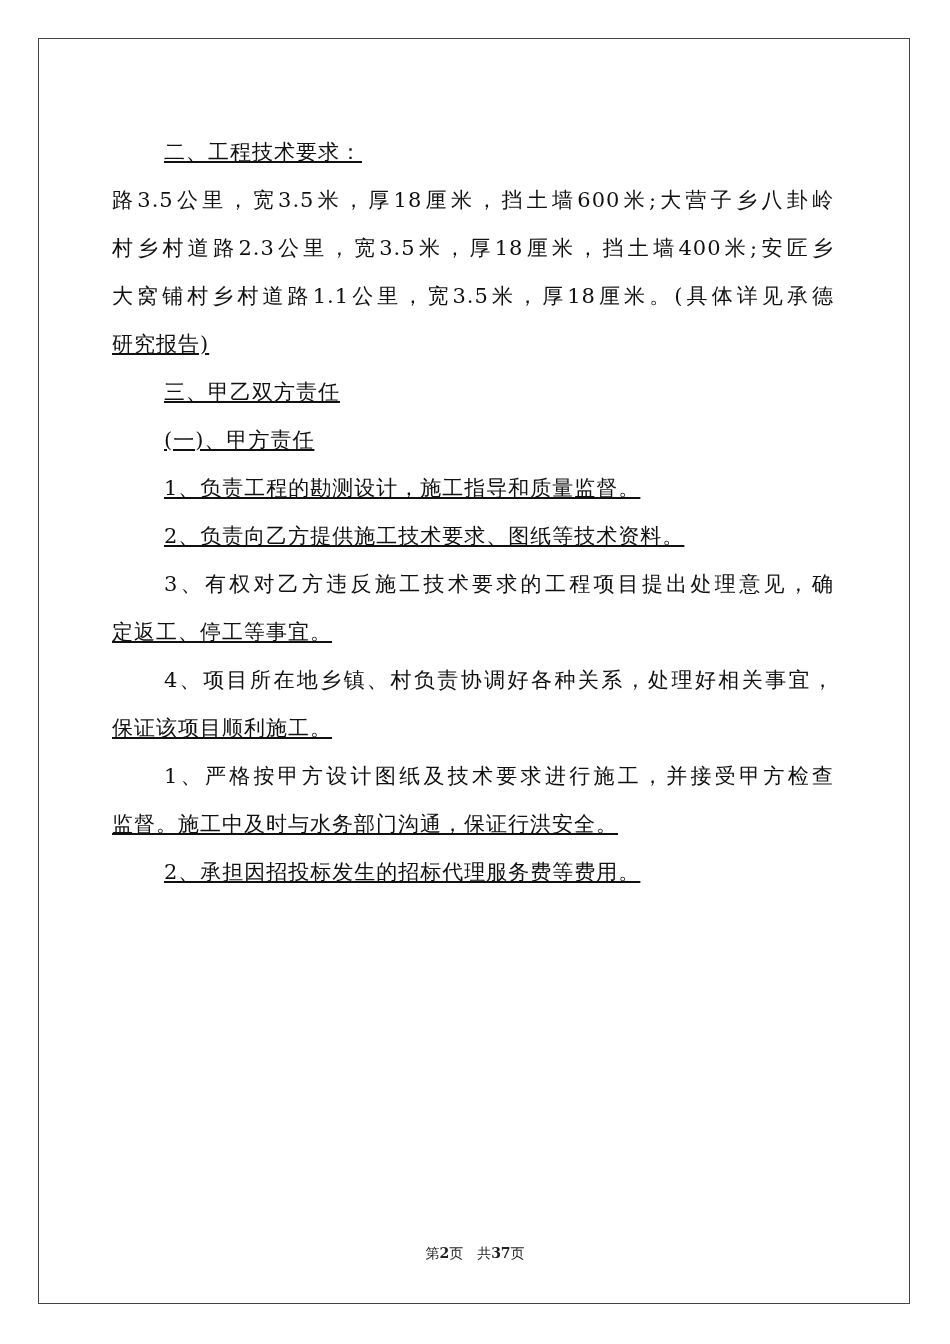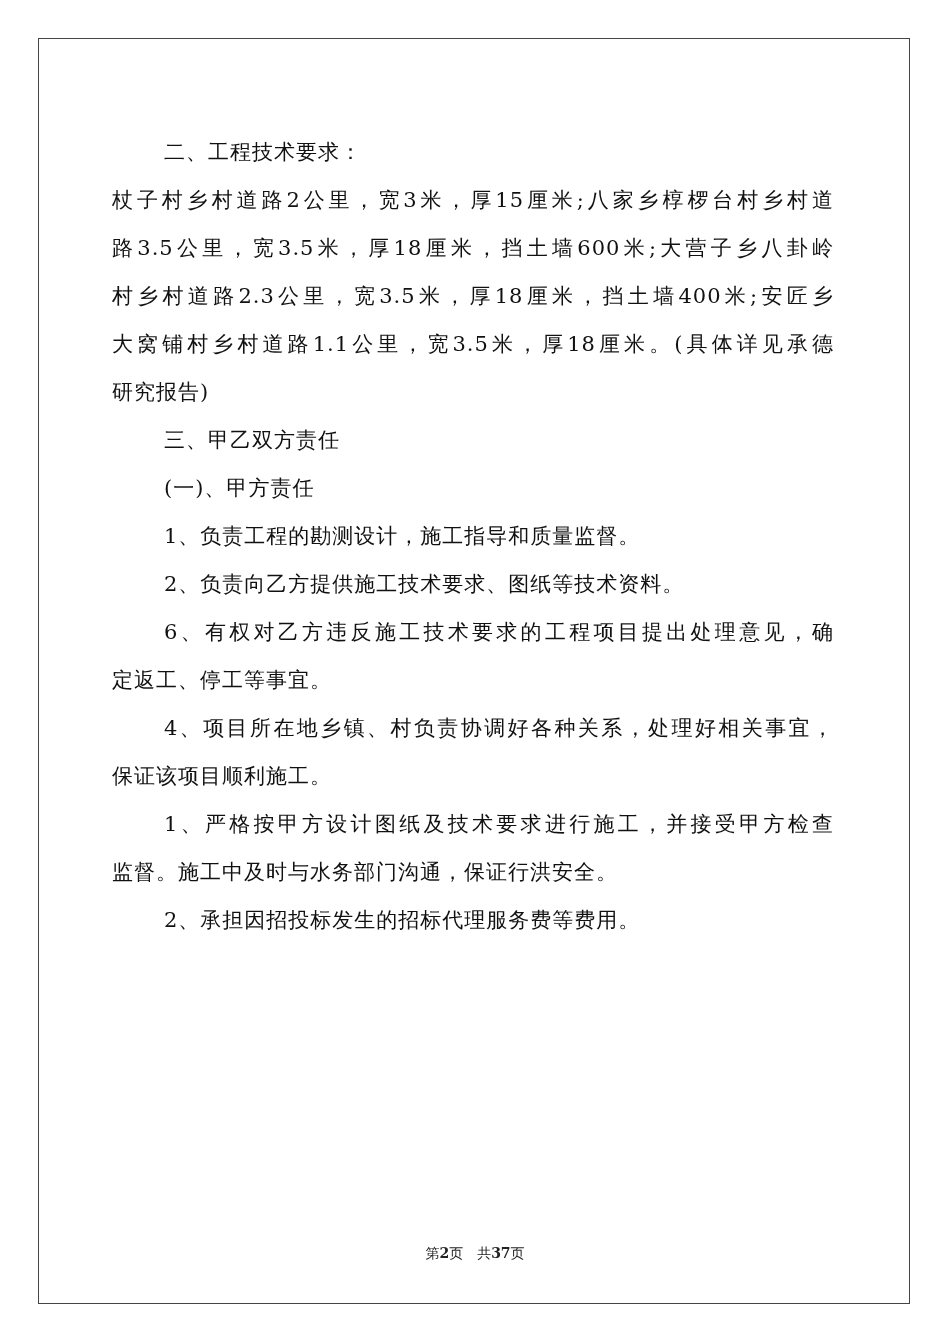--- a/index.html
+++ b/index.html
@@ -12,49 +12,48 @@
   .content {
     position: absolute; left: 112px; top: 128px; width: 722px;
     font-family: "DejaVu Serif", "Liberation Serif", serif;
     font-size: 21px; color: #111; font-weight: normal;
   }
   .line {
     height: 48px; line-height: 48px; white-space: nowrap;
     text-align: justify; text-align-last: justify;
     letter-spacing: 1px;
   }
-  .line.last, .line.heading { text-align-last: left; }
+  .line.last, .line.heading { text-align-last: left; text-decoration: underline; }
   .line.indent { padding-left: 52px; }
   .footer {
     position: absolute; left: 0; right: 0; top: 1245px; text-align: center;
     font-family: "DejaVu Serif", "Liberation Serif", serif;
     font-size: 14px; color: #222;
   }
   .footer .num { font-weight: bold; }
 </style>
 </head>
 <body>
 
 <div class="page-frame"></div>
 
 <div class="content">
   <div class="line indent heading">二、工程技术要求：</div>
 
-  <div class="line">杖子村乡村道路2公里，宽3米，厚15厘米;八家乡椁椤台村乡村道</div>
   <div class="line">路3.5公里，宽3.5米，厚18厘米，挡土墙600米;大营子乡八卦岭</div>
   <div class="line">村乡村道路2.3公里，宽3.5米，厚18厘米，挡土墙400米;安匠乡</div>
   <div class="line">大窝铺村乡村道路1.1公里，宽3.5米，厚18厘米。(具体详见承德</div>
   <div class="line last">研究报告)</div>
 
   <div class="line indent heading">三、甲乙双方责任</div>
   <div class="line indent heading">(一)、甲方责任</div>
   <div class="line indent heading">1、负责工程的勘测设计，施工指导和质量监督。</div>
   <div class="line indent heading">2、负责向乙方提供施工技术要求、图纸等技术资料。</div>
 
-  <div class="line indent">6、有权对乙方违反施工技术要求的工程项目提出处理意见，确</div>
+  <div class="line indent">3、有权对乙方违反施工技术要求的工程项目提出处理意见，确</div>
   <div class="line last">定返工、停工等事宜。</div>
 
   <div class="line indent">4、项目所在地乡镇、村负责协调好各种关系，处理好相关事宜，</div>
   <div class="line last">保证该项目顺利施工。</div>
 
 
   <div class="line indent">1、严格按甲方设计图纸及技术要求进行施工，并接受甲方检查</div>
   <div class="line last">监督。施工中及时与水务部门沟通，保证行洪安全。</div>
 
   <div class="line indent heading">2、承担因招投标发生的招标代理服务费等费用。</div>

